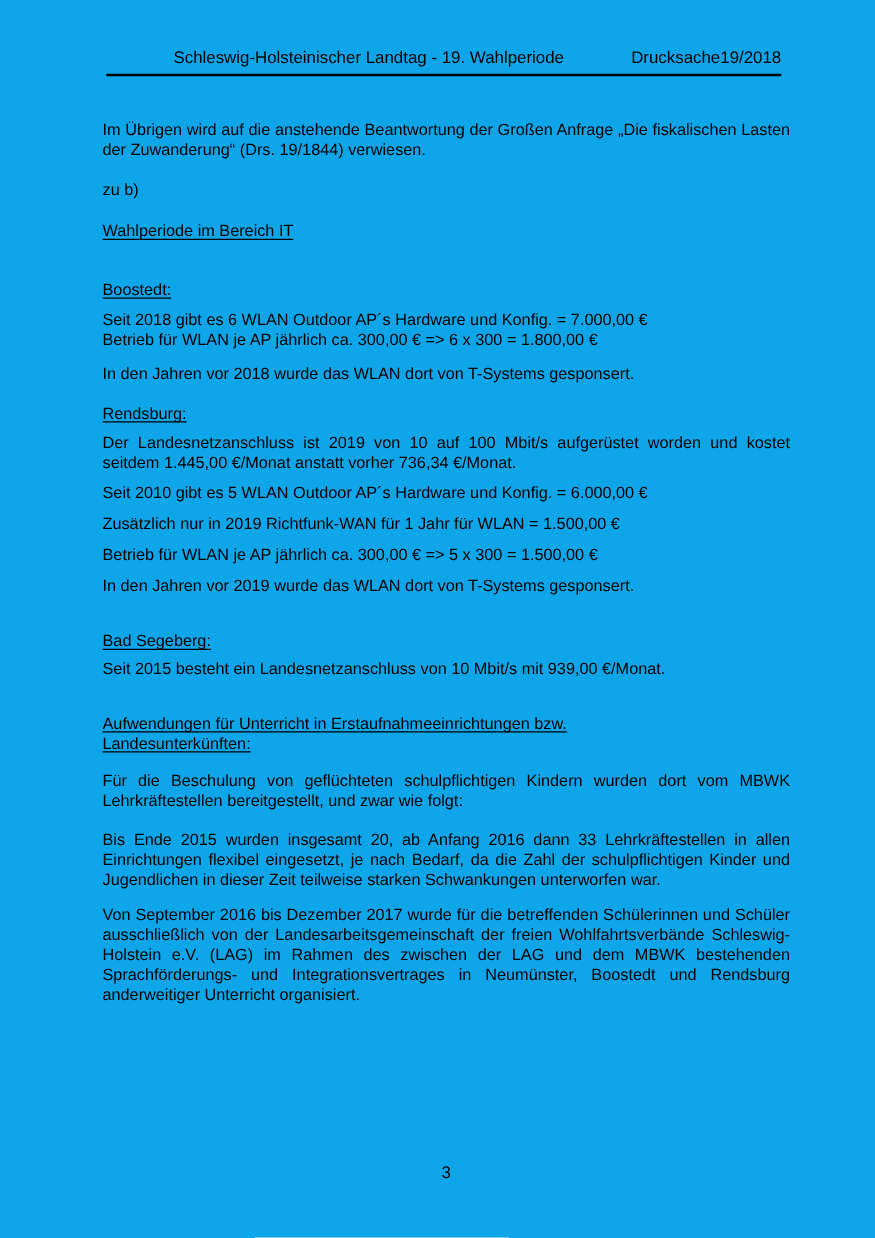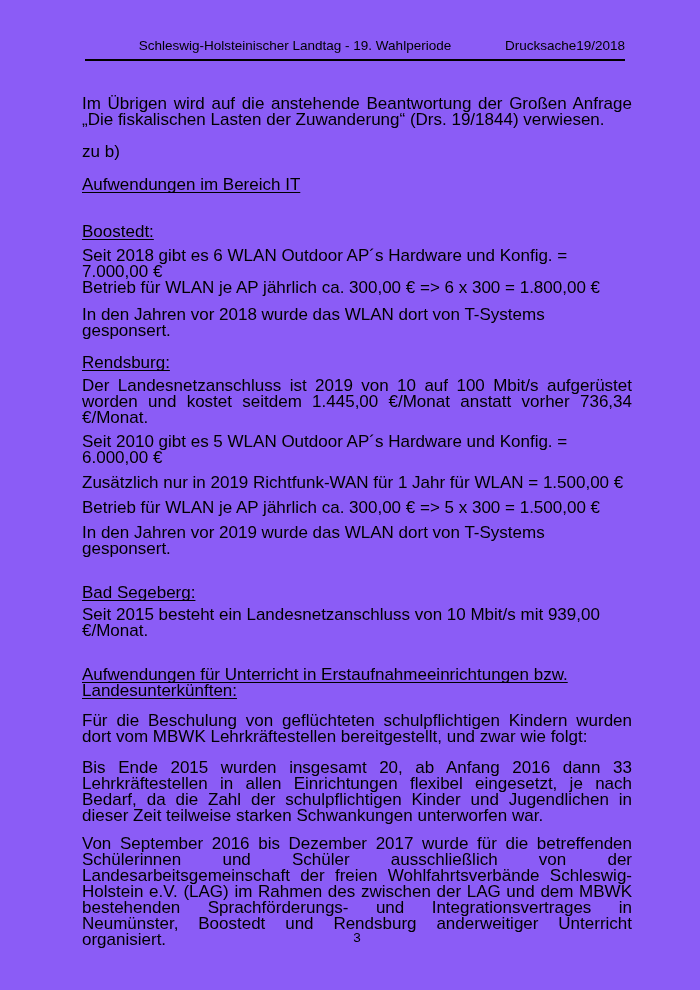--- a/index.html
+++ b/index.html
@@ -1,21 +1,21 @@
 <!DOCTYPE html>
 <html><head>
 <meta charset="utf-8">
 <style>
   html,body { margin:0; padding:0; background:#e8e8e8; }
   .page {
     position: relative;
     width: 700px;
     height: 990px;
     margin: 0 auto;
-    background: #8b5cf6;
+    background: #0ea5e9;
     color: #000;
     font-family: "Liberation Sans", "DejaVu Sans", sans-serif;
     font-size: 13.5px;
     line-height: 16px;
     overflow: hidden;
   }
   .header {
     position: absolute;
     top: 38px;
     left: 85px;
@@ -29,21 +29,21 @@
   .header .right  { font-weight: normal; white-space: nowrap; }
   .content {
     position: absolute;
     top: 0;
     left: 82px;
     width: 550px;
   }
   .content p, .content h2 {
     margin: 0;
     padding: 0;
-    font-size: 17px;
+    font-size: 13px;
     line-height: 16px;
     font-weight: normal;
   }
   .just { text-align: justify; }
   .h {
     font-weight: bold;
     text-decoration: underline;
     text-decoration-skip-ink: none;
     text-underline-offset: 2px;
   }
@@ -64,21 +64,21 @@
     <span class="center">Schleswig-Holsteinischer Landtag - 19. Wahlperiode</span>
     <span class="right">Drucksache19/2018</span>
   </div>
 
   <div class="content">
 
     <p class="just" style="margin-top:96px">Im Übrigen wird auf die anstehende Beantwortung der Großen Anfrage „Die fiskalischen Lasten der Zuwanderung“ (Drs. 19/1844) verwiesen.</p>
 
     <p style="margin-top:16px">zu b)</p>
 
-    <h2 class="h" style="margin-top:17px">Aufwendungen im Bereich IT</h2>
+    <h2 class="h" style="margin-top:17px">Wahlperiode im Bereich IT</h2>
 
     <h2 class="h" style="margin-top:31px">Boostedt:</h2>
     <p style="margin-top:8px"><span>Seit 2018 gibt es 6 WLAN Outdoor AP´s Hardware und Konfig. = 7.000,00 €</span><br><span>Betrieb für WLAN je AP jährlich ca. 300,00 € =&gt; 6 x 300 = 1.800,00 €</span></p>
     <p style="margin-top:11px">In den Jahren vor 2018 wurde das WLAN dort von T-Systems gesponsert.</p>
 
     <h2 class="h" style="margin-top:16px">Rendsburg:</h2>
     <p class="just" style="margin-top:7px">Der Landesnetzanschluss ist 2019 von 10 auf 100 Mbit/s aufgerüstet worden und kostet seitdem 1.445,00 €/Monat anstatt vorher 736,34 €/Monat.</p>
     <p style="margin-top:8px">Seit 2010 gibt es 5 WLAN Outdoor AP´s Hardware und Konfig. = 6.000,00 €</p>
     <p style="margin-top:9px">Zusätzlich nur in 2019 Richtfunk-WAN für 1 Jahr für WLAN = 1.500,00 €</p>
     <p style="margin-top:9px">Betrieb für WLAN je AP jährlich ca. 300,00 € =&gt; 5 x 300 = 1.500,00 €</p>

